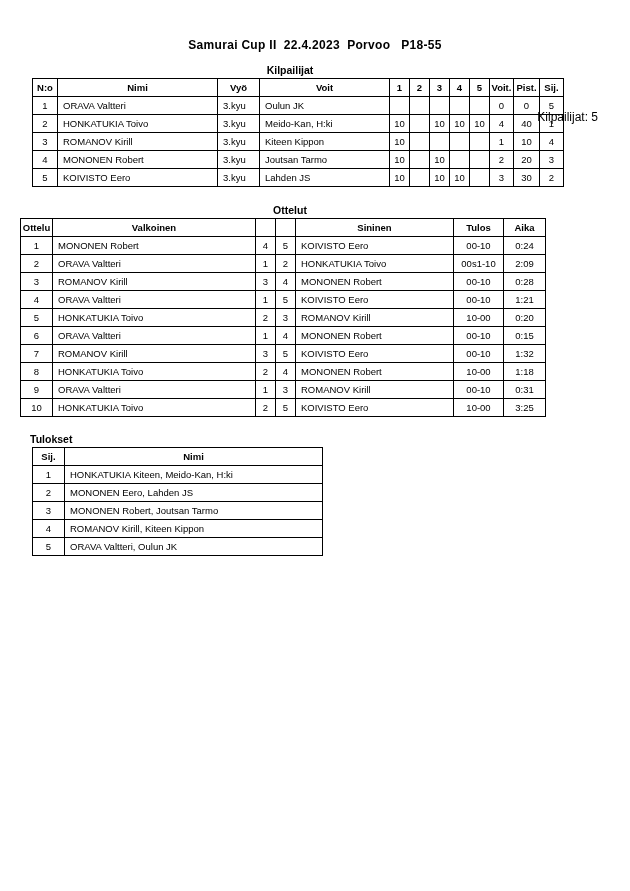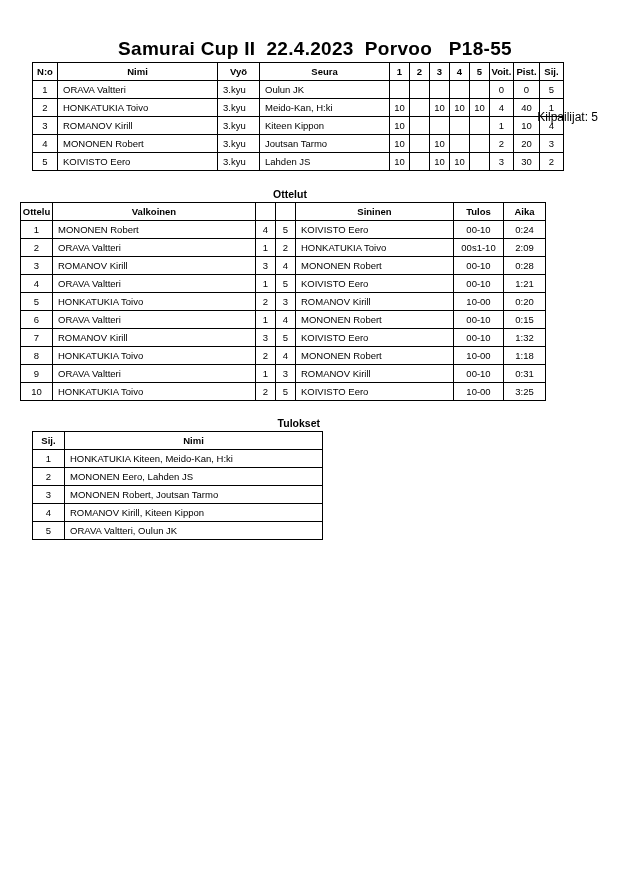--- a/index.html
+++ b/index.html
@@ -17,21 +17,21 @@
   }
   .page {
     width: 630px;
     height: 891px;
     position: relative;
   }
 
   
   .title {
     text-align: center;
-    font-size: 19px;
+    font-size: 12px;
     font-weight: bold;
     letter-spacing: 0.3px;
     margin-top: 38px;
     white-space: pre;
   }
 
   
   .section-head {
     font-size: 10.5px;
     font-weight: bold;
@@ -44,21 +44,21 @@
   }
   .head-ottelut {
     width: 520px;
     margin-left: 30px;
     margin-top: 17px;
   }
   .head-tulokset {
     width: 290px;
     margin-left: 30px;
     margin-top: 16px;
-    text-align: right;
+    text-align: left;
   }
 
   .count-line {
     position: absolute;
     right: 32px;
     top: 72px;
     font-size: 12px;
   }
 
   
@@ -100,20 +100,21 @@
 </style>
 </head>
 <body>
 
 <div class="page">
 
   <div class="title">Samurai Cup II  22.4.2023  Porvoo   P18-55</div>
 
   <div class="count-line">Kilpailijat: 5</div>
 
+  <div class="section-head head-kilpailijat">Kilpailijat</div>
 
   <table id="competitors-table">
     <colgroup>
       <col style="width:25px">
         <col style="width:160px">
         <col style="width:42px">
         <col style="width:130px">
       <col style="width:20px">
         <col style="width:20px">
         <col style="width:20px">
@@ -121,21 +122,21 @@
         <col style="width:20px">
       <col style="width:24px">
         <col style="width:26px">
         <col style="width:24px">
     </colgroup>
     <thead>
       <tr>
         <th class="c">N:o</th>
         <th class="c">Nimi</th>
         <th class="c">Vyö</th>
-        <th class="c">Seura</th>
+        <th class="c">Voit</th>
         <th class="c">1</th>
         <th class="c">2</th>
         <th class="c">3</th>
         <th class="c">4</th>
         <th class="c">5</th>
         <th class="c">Voit.</th>
         <th class="c">Pist.</th>
         <th class="c">Sij.</th>
       </tr>
     </thead>

